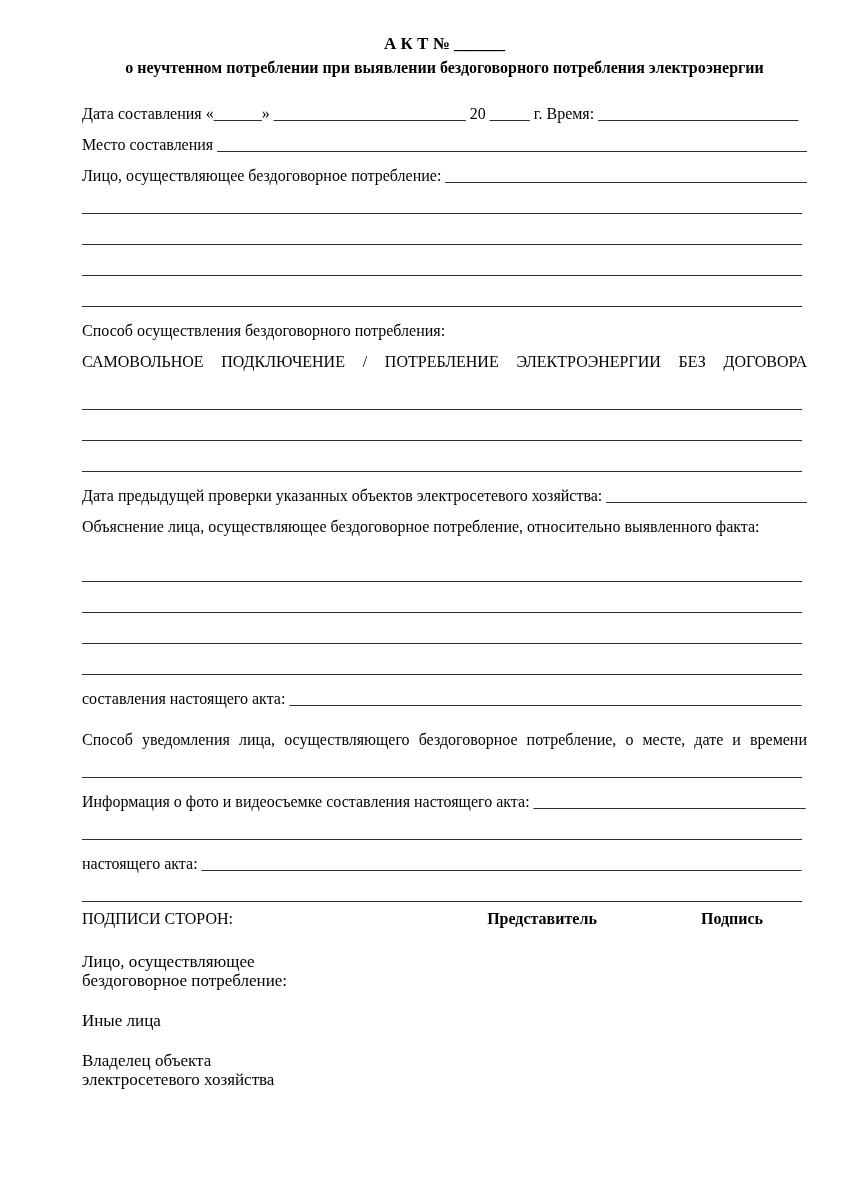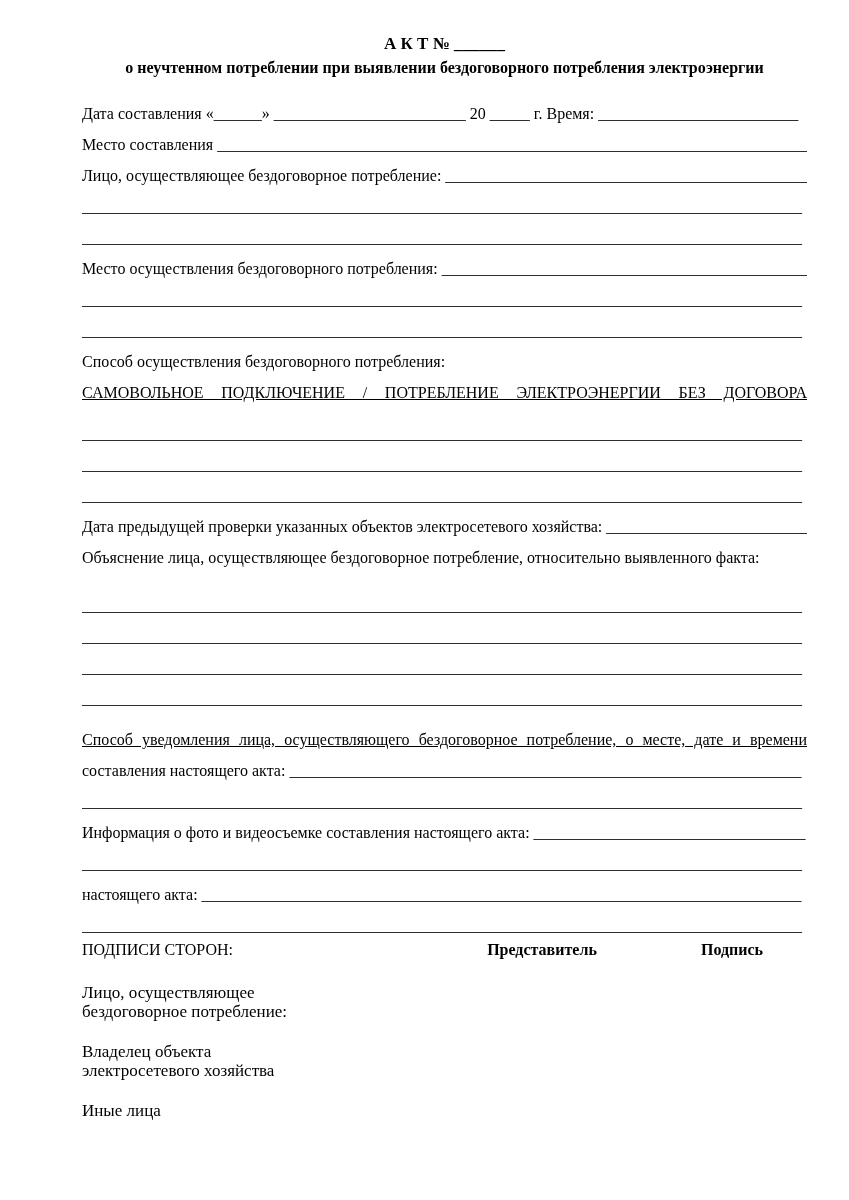--- a/index.html
+++ b/index.html
@@ -38,21 +38,20 @@
     min-height: 31px;
   }
   .form-body .line.fill,
   .form-body .line.blank {
     white-space: nowrap;
     overflow: hidden;
   }
   .form-body .line.justify {
     text-align: justify;
     text-align-last: justify;
-    text-decoration: underline;
   }
   .form-body .line.gap-sm { margin-top: 10px; }
   .form-body .line.gap-md { margin-top: 17px; }
   .signatures {
   }
   .sig-row {
     display: grid;
     grid-template-columns: 345px 230px 1fr;
     align-items: baseline;
     margin-bottom: 24px;
@@ -80,51 +79,50 @@
     <div class="doc-title">А К Т №  ______</div>
     <div class="doc-subtitle">о неучтенном потреблении при выявлении бездоговорного потребления электроэнергии</div>
   </div>
 
   <div class="form-body">
       <div class="line fill">Дата составления «______» ________________________ 20 _____ г.  Время: _________________________</div>
       <div class="line fill">Место составления __________________________________________________________________________</div>
       <div class="line fill">Лицо, осуществляющее бездоговорное потребление: ______________________________________________</div>
       <div class="line blank">__________________________________________________________________________________________</div>
       <div class="line blank">__________________________________________________________________________________________</div>
-      <div class="line fill">Место осуществления бездоговорного потребления: ______________________________________________</div>
       <div class="line blank">__________________________________________________________________________________________</div>
       <div class="line blank">__________________________________________________________________________________________</div>
       <div class="line normal">Способ осуществления бездоговорного потребления:</div>
       <div class="line justify">САМОВОЛЬНОЕ ПОДКЛЮЧЕНИЕ / ПОТРЕБЛЕНИЕ ЭЛЕКТРОЭНЕРГИИ БЕЗ ДОГОВОРА</div>
       <div class="line blank gap-sm">__________________________________________________________________________________________</div>
       <div class="line blank">__________________________________________________________________________________________</div>
       <div class="line blank">__________________________________________________________________________________________</div>
       <div class="line fill">Дата предыдущей проверки указанных объектов электросетевого хозяйства: __________________________</div>
       <div class="line normal">Объяснение лица, осуществляющее бездоговорное потребление, относительно выявленного факта:</div>
       <div class="line blank gap-md">__________________________________________________________________________________________</div>
       <div class="line blank">__________________________________________________________________________________________</div>
       <div class="line blank">__________________________________________________________________________________________</div>
       <div class="line blank">__________________________________________________________________________________________</div>
+      <div class="line fill">составления настоящего акта: ________________________________________________________________</div>
       <div class="line justify gap-sm">Способ уведомления лица, осуществляющего бездоговорное потребление, о месте, дате и времени</div>
-      <div class="line fill">составления настоящего акта: ________________________________________________________________</div>
       <div class="line blank">__________________________________________________________________________________________</div>
       <div class="line fill">Информация о фото и видеосъемке составления настоящего акта: __________________________________</div>
       <div class="line blank">__________________________________________________________________________________________</div>
       <div class="line fill">настоящего акта: ___________________________________________________________________________</div>
       <div class="line blank">__________________________________________________________________________________________</div>
     </div>
 
   <div class="signatures">
     <div class="sig-row">
       <div class="sig-label">ПОДПИСИ СТОРОН:</div>
       <div class="sig-col">Представитель</div>
       <div class="sig-col">Подпись</div>
     </div>
     <div class="parties">
         <div class="party">Лицо, осуществляющее
 бездоговорное потребление:</div>
+        <div class="party">Иные лица</div>
         <div class="party">Владелец объекта
 электросетевого хозяйства</div>
-        <div class="party">Иные лица</div>
       </div>
   </div>
 
 </div>
 
 </body></html>

